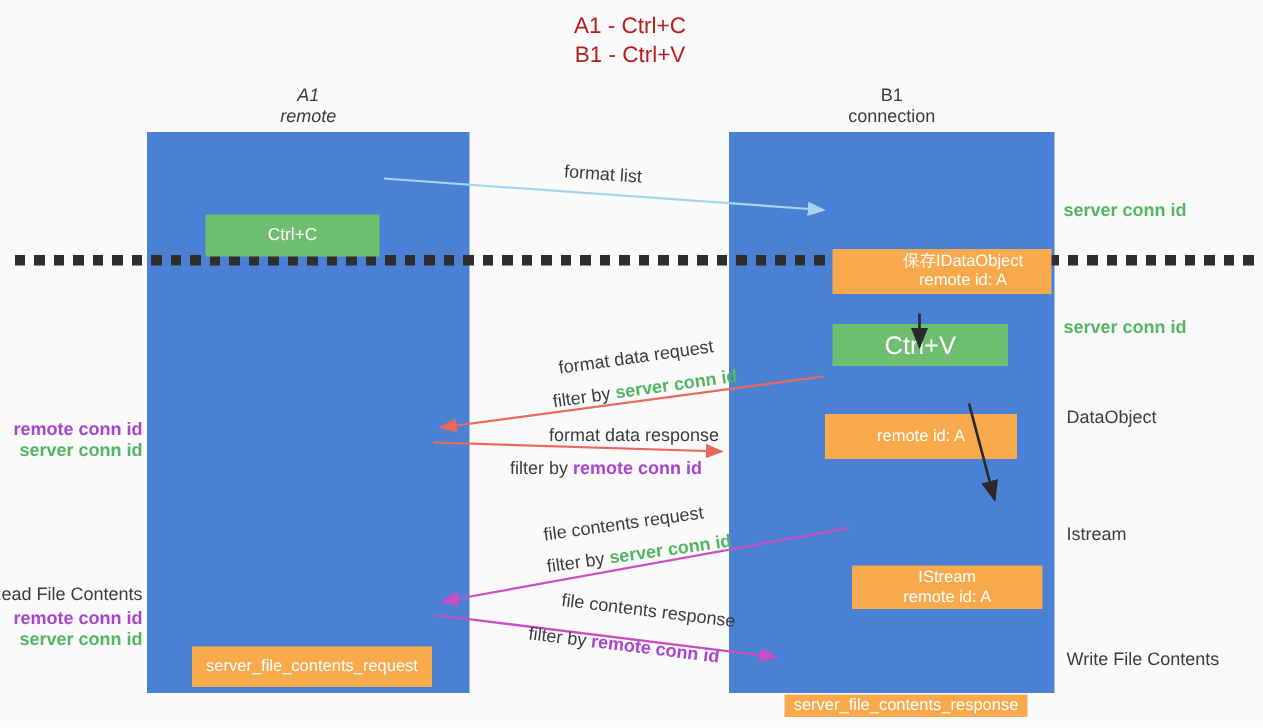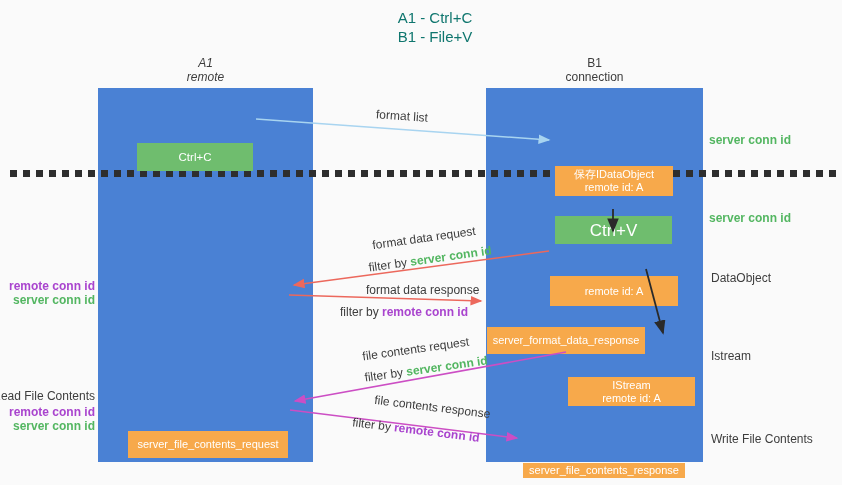--- a/index.html
+++ b/index.html
@@ -1,19 +1,19 @@
 <!DOCTYPE html>
 <html><head>
 <meta charset="utf-8">
 <style>
   html,body{margin:0;padding:0;}
   .canvas{position:relative;width:842px;height:485px;background:#fafafa;
           font-family:"Liberation Sans",sans-serif;overflow:hidden;}
-  .title{position:absolute;left:345px;top:8px;width:180px;text-align:center;
-         font-size:15px;line-height:19px;color:#0f766e;z-index:5;}
+  .title{position:absolute;left:330px;top:8px;width:180px;text-align:center;
+         font-size:15px;line-height:19px;color:#b91c1c;z-index:5;}
   .col{position:absolute;top:88px;height:374px;background:#4a81d4;z-index:1;}
   .col-header{position:absolute;top:56px;text-align:center;font-size:12px;
               line-height:14px;color:#3d3d3d;z-index:5;}
   .dotline{position:absolute;left:10px;top:170px;width:826px;height:7px;z-index:2;
            background:repeating-linear-gradient(90deg,#2e2e2e 0 7px,transparent 7px 13px);}
   .box{position:absolute;color:#fff;text-align:center;font-size:11px;line-height:13px;
        display:flex;flex-direction:column;justify-content:center;z-index:3;margin-top:38px;}
   .green{background:#6fbd6e;}
   .orange{background:#f7a94b;}
   .lbl{position:absolute;font-size:12px;color:#3d3d3d;white-space:nowrap;z-index:5;}
@@ -23,58 +23,55 @@
             white-space:nowrap;z-index:5;}
   svg.arrows{position:absolute;left:0;top:0;z-index:4;pointer-events:none;}
 </style>
 </head>
 <body>
 
 <div class="canvas">
 
   <div class="title">
     <div>A1 - Ctrl+C</div>
-    <div>B1 - File+V</div>
+    <div>B1 - Ctrl+V</div>
   </div>
 
   <div class="col-header" style="left:98px;width:215px;font-style:italic;">
     <div>A1</div>
     <div>remote</div>
   </div>
   <div class="col-header" style="left:486px;width:217px;">
     <div>B1</div>
     <div>connection</div>
   </div>
 
   <div class="col" style="left:98px;width:215px;"></div>
   <div class="col" style="left:486px;width:217px;"></div>
 
   <div class="dotline"></div>
 
   <div class="box green" style="left:137px;top:105px;width:116px;height:28px;font-size:11.5px;">
     <span>Ctrl+C</span>
   </div>
 
-  <div class="box orange" style="left:555px;top:128px;width:118px;height:30px;">
+  <div class="box orange" style="left:555px;top:128px;width:118px;height:30px;padding-left:28px;">
     <span>保存IDataObject</span>
     <span>remote id: A</span>
   </div>
 
   <div class="box green" style="left:555px;top:178px;width:117px;height:28px;font-size:17px;">
     <span>Ctrl+V</span>
   </div>
 
   <div class="box orange" style="left:550px;top:238px;width:128px;height:30px;">
     <span>remote id: A</span>
   </div>
 
 
-  <div class="box orange" style="left:487px;top:289px;width:158px;height:27px;">
-    <span>server_format_data_response</span>
-  </div>
 
   <div class="box orange" style="left:568px;top:339px;width:127px;height:29px;">
     <span>IStream</span>
     <span>remote id: A</span>
   </div>
 
   <div class="box orange" style="left:128px;top:393px;width:160px;height:27px;">
     <span>server_file_contents_request</span>
   </div>
 

